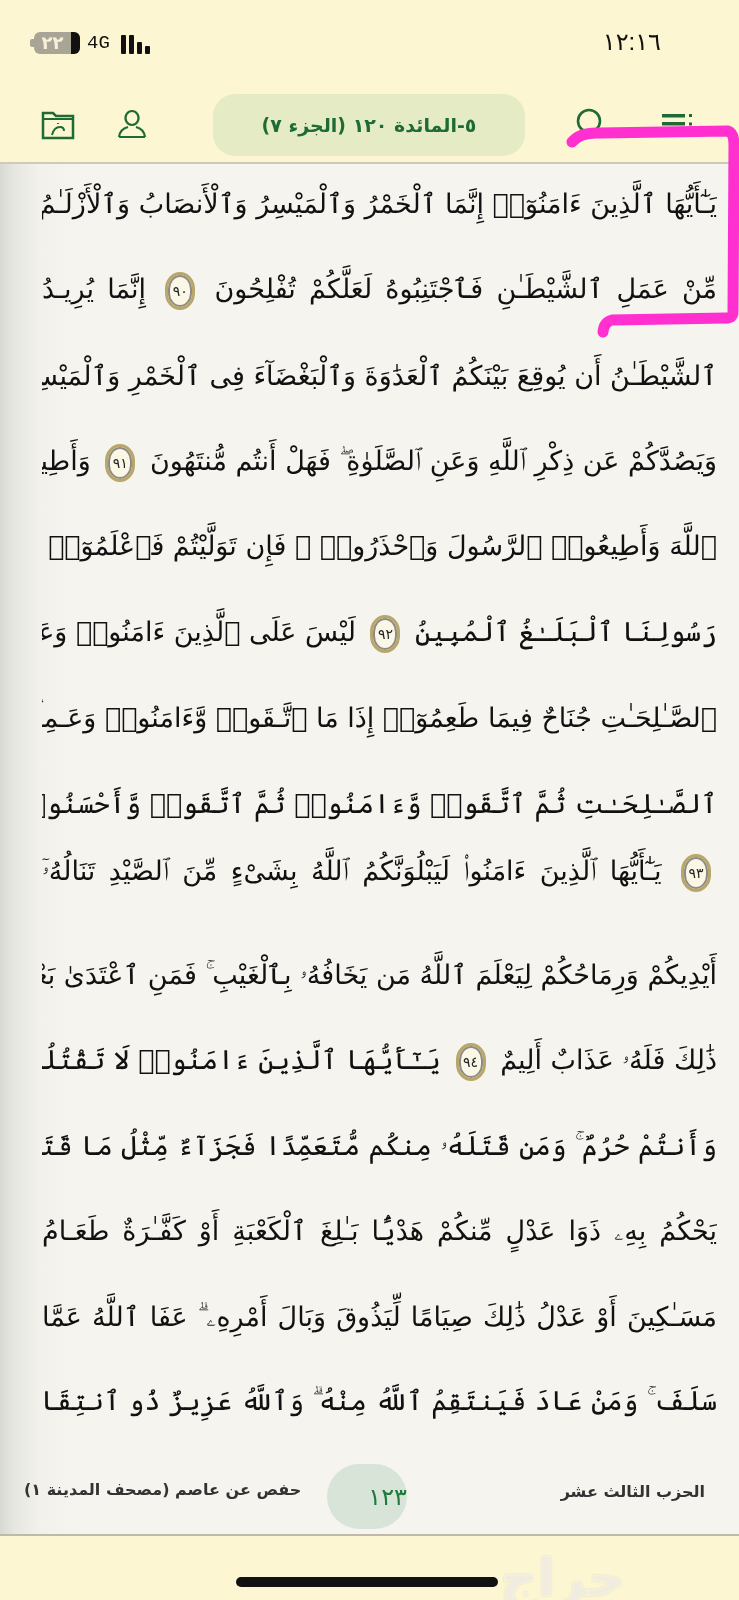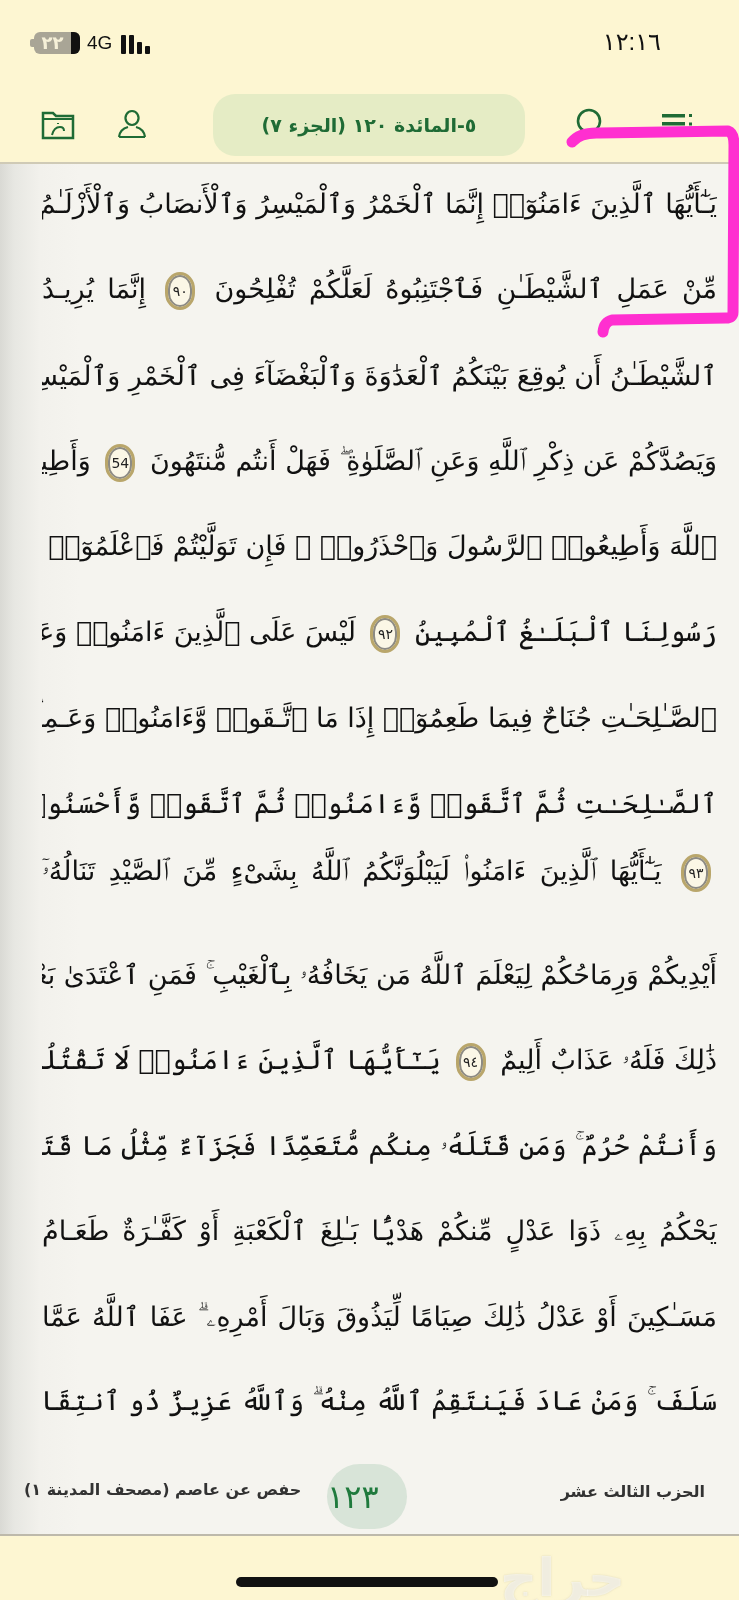--- a/index.html
+++ b/index.html
@@ -13,21 +13,21 @@
   .status-bar {
     position: absolute; left: 0; top: 0; width: 739px; height: 88px;
   }
   .battery {
     position: absolute; left: 34px; top: 32px; width: 46px; height: 22px;
     border-radius: 6px; background: #a9a596; overflow: hidden;
     display: flex; align-items: center;
   }
   .battery .fill-dark { position: absolute; right: 0; top: 0; width: 9px; height: 22px; background: #111; }
   .battery .level { position: relative; width: 37px; text-align: center; color: #f6f0d8; font-size: 18px; font-weight: bold; line-height: 22px; }
-  .network { position: absolute; left: 87px; top: 32px; font-size: 19px; color: #111; line-height: 22px; font-family: Liberation Sans, sans-serif; }
+  .network { position: absolute; left: 87px; top: 32px; font-size: 19px; color: #111; line-height: 22px; font-family: Liberation Mono, monospace; }
   .signal { position: absolute; left: 121px; top: 34px; width: 36px; height: 20px; display: flex; align-items: flex-end; gap: 3px; }
   .signal span { display: block; width: 5px; background: #111; border-radius: 1px; }
   .clock { position: absolute; right: 78px; top: 28px; font-size: 24px; color: #111; font-family: Liberation Sans, sans-serif; }
   .bnub { position:absolute; left:30px; top:39px; width:4px; height:8px; background:#a9a596; border-radius:2px 0 0 2px; }
 
   
   .toolbar { position: absolute; left: 0; top: 88px; width: 612px; height: 74px; }
   .tb-icon { position: absolute; width: 40px; height: 40px; display:flex; align-items:center; justify-content:center; cursor: pointer; }
   .title-pill {
     position: absolute; left: 213px; top: 6px; width: 312px; height: 62px;
@@ -61,22 +61,22 @@
     font-family: "DejaVu Sans", sans-serif; line-height: 1;
   }
 
   
   .page-footer { position: absolute; left: 0; right: 0; bottom: 0; height: 78px; }
   .hizb { position: absolute; right: 34px; top: 26px; font-size: 16px; color: #333; direction: rtl; font-weight: bold; }
   .riwaya { position: absolute; left: 24px; top: 24px; font-size: 16px; color: #333; direction: rtl; font-weight: bold; }
   .page-num {
     position: absolute; left: 327px; top: 8px; width: 80px; height: 65px;
     background: #d8e4d8; border-radius: 40px;
-    display: flex; align-items: center; justify-content: flex-start;
-    color: #1f7a3d; font-size: 32px; font-family: "DejaVu Sans", sans-serif;
+    display: flex; align-items: center; justify-content: flex-end;
+    color: #1f7a3d; font-size: 24px; font-family: "DejaVu Sans", sans-serif;
   }
 
   
   .home-indicator { position: absolute; left: 236px; top: 1577px; width: 262px; height: 10px; background: #111; border-radius: 6px; }
   .watermark {
     position: absolute; left: 500px; top: 1552px; font-size: 52px; color: rgba(255,255,255,0.55);
     font-weight: bold; direction: rtl; text-shadow: 0 0 2px rgba(200,195,170,0.6);
     font-family: "DejaVu Sans", sans-serif; line-height: 1;
   }
 
@@ -142,21 +142,21 @@
     <div class="line" style="top:95px">
       <span class="t">مِّنْ عَمَلِ ٱلشَّيْطَـٰنِ فَٱجْتَنِبُوهُ لَعَلَّكُمْ تُفْلِحُونَ</span>
       <span class="ayah-mark">٩٠</span>
       <span class="t">إِنَّمَا يُرِيـدُ</span>
     </div>
     <div class="line" style="top:182px">
       <span class="t">ٱلشَّيْطَـٰنُ أَن يُوقِعَ بَيْنَكُمُ ٱلْعَدَٰوَةَ وَٱلْبَغْضَآءَ فِى ٱلْخَمْرِ وَٱلْمَيْسِرِ</span>
     </div>
     <div class="line" style="top:267px">
       <span class="t">وَيَصُدَّكُمْ عَن ذِكْرِ ٱللَّهِ وَعَنِ ٱلصَّلَوٰةِ ۖ فَهَلْ أَنتُم مُّنتَهُونَ</span>
-      <span class="ayah-mark">54</span>
+      <span class="ayah-mark">٩١</span>
       <span class="t">وَأَطِيعُوا۟</span>
     </div>
     <div class="line" style="top:352px">
       <span class="t">ٱللَّهَ وَأَطِيعُوا۟ ٱلرَّسُولَ وَٱحْذَرُوا۟ ۚ فَإِن تَوَلَّيْتُمْ فَٱعْلَمُوٓا۟ أَنَّـمَا عَلَىٰ</span>
     </div>
     <div class="line" style="top:438px">
       <span class="t">رَسُولِنَا ٱلْبَلَـٰغُ ٱلْمُبِينُ</span>
       <span class="ayah-mark">٩٢</span>
       <span class="t">لَيْسَ عَلَى ٱلَّذِينَ ءَامَنُوا۟ وَعَـمِلُوا۟</span>
     </div>

